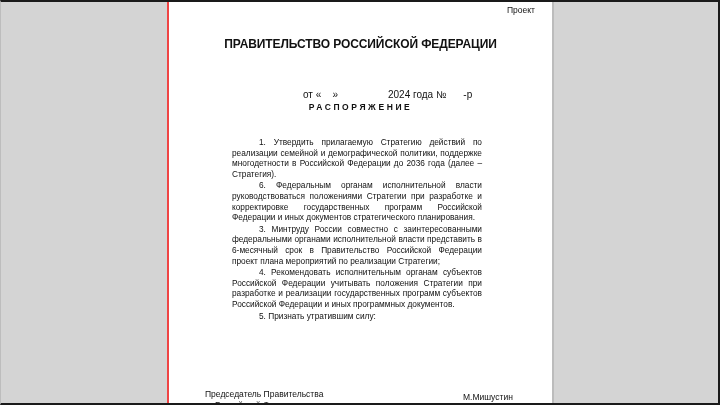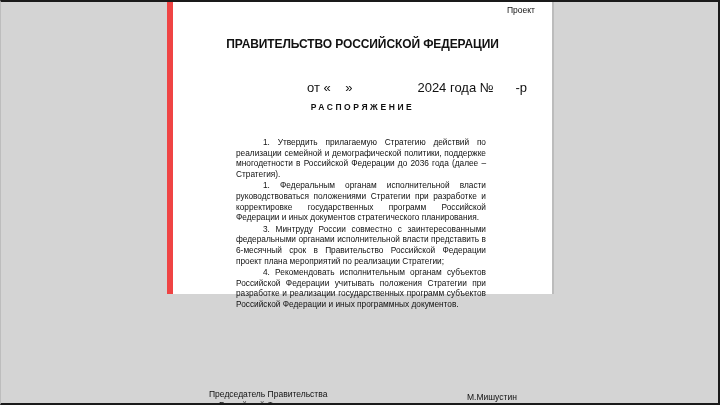--- a/index.html
+++ b/index.html
@@ -14,30 +14,30 @@
     position:absolute; left:0; top:0; width:720px; height:405px;
     box-sizing:border-box;
     border-top:2px solid #1a1a1a;
     border-right:2px solid #1a1a1a;
     border-bottom:2px solid #1a1a1a;
     border-left:1px solid #bdbdbd;
     pointer-events:none;
     z-index:5;
   }
   .page {
-    position:absolute; left:167px; top:0; width:387px; height:294px;
+    position:absolute; left:167px; top:0; width:387px; height:405px;
     background:#ffffff;
-    border-left:6px solid #ef4444;
+    border-left:2px solid #ef4444;
     border-right:2px solid #bcbcbc;
     box-sizing:border-box;
   }
   .draft { position:absolute; right:17px; top:5px; font-size:8.5px; }
   .gov { position:absolute; left:0; right:0; top:37px; text-align:center; font-size:12px; font-weight:bold; letter-spacing:-0.1px; }
   .order { position:absolute; left:0; right:0; top:59px; text-align:center; font-size:8.5px; font-weight:bold; letter-spacing:2.6px;margin-top:43px; }
-  .dateline { position:absolute; left:134px; top:80px; font-size:13px; white-space:pre; }
+  .dateline { position:absolute; left:134px; top:89px; font-size:10px; white-space:pre; }
   .city { position:absolute; left:0; right:0; top:104px; text-align:center; font-size:8.5px; }
   .body {
     position:absolute; left:63px; width:262px; top:137px;
     font-size:8.3px; line-height:10.6px; text-align:justify;
   }
   .body p { margin:0 12px 1px 0; text-indent:27px; }
   .body p.noindent { text-indent:0; }
   .sign-title { position:absolute; left:36px; top:381px; font-size:8.5px; line-height:11px;margin-top:8px; }
   .sign-title .l2 { padding-left:10px; display:block; }
   .sign-name { position:absolute; left:294px; top:392px; font-size:8.5px; }
@@ -48,23 +48,24 @@
 <div class="frame"></div>
 
 <div class="page">
   <div class="draft">Проект</div>
   <div class="gov">ПРАВИТЕЛЬСТВО РОССИЙСКОЙ ФЕДЕРАЦИИ</div>
   <div class="order">РАСПОРЯЖЕНИЕ</div>
   <div class="dateline">от «    »                  2024 года №      -р</div>
 
   <div class="body">
     <p>1. Утвердить прилагаемую Стратегию действий по реализации семейной и демографической политики, поддержке многодетности в Российской Федерации до 2036 года (далее – Стратегия).</p>
-    <p>1. Федеральным органам исполнительной власти руководствоваться положениями Стратегии при разработке и корректировке государственных программ Российской Федерации и иных документов стратегического планирования.</p>
+    <p>6. Федеральным органам исполнительной власти руководствоваться положениями Стратегии при разработке и корректировке государственных программ Российской Федерации и иных документов стратегического планирования.</p>
     <p>3. Минтруду России совместно с заинтересованными федеральными органами исполнительной власти представить в 6-месячный срок в Правительство Российской Федерации проект плана мероприятий по реализации Стратегии;</p>
     <p>4. Рекомендовать исполнительным органам субъектов Российской Федерации учитывать положения Стратегии при разработке и реализации государственных программ субъектов Российской Федерации и иных программных документов.</p>
+    <p>5. Признать утратившим силу:</p>
   </div>
 
   <div class="sign-title">
     <span>Председатель Правительства</span>
     <span class="l2">Российской Федерации</span>
   </div>
   <div class="sign-name">М.Мишустин</div>
 </div>
 
 </body></html>

